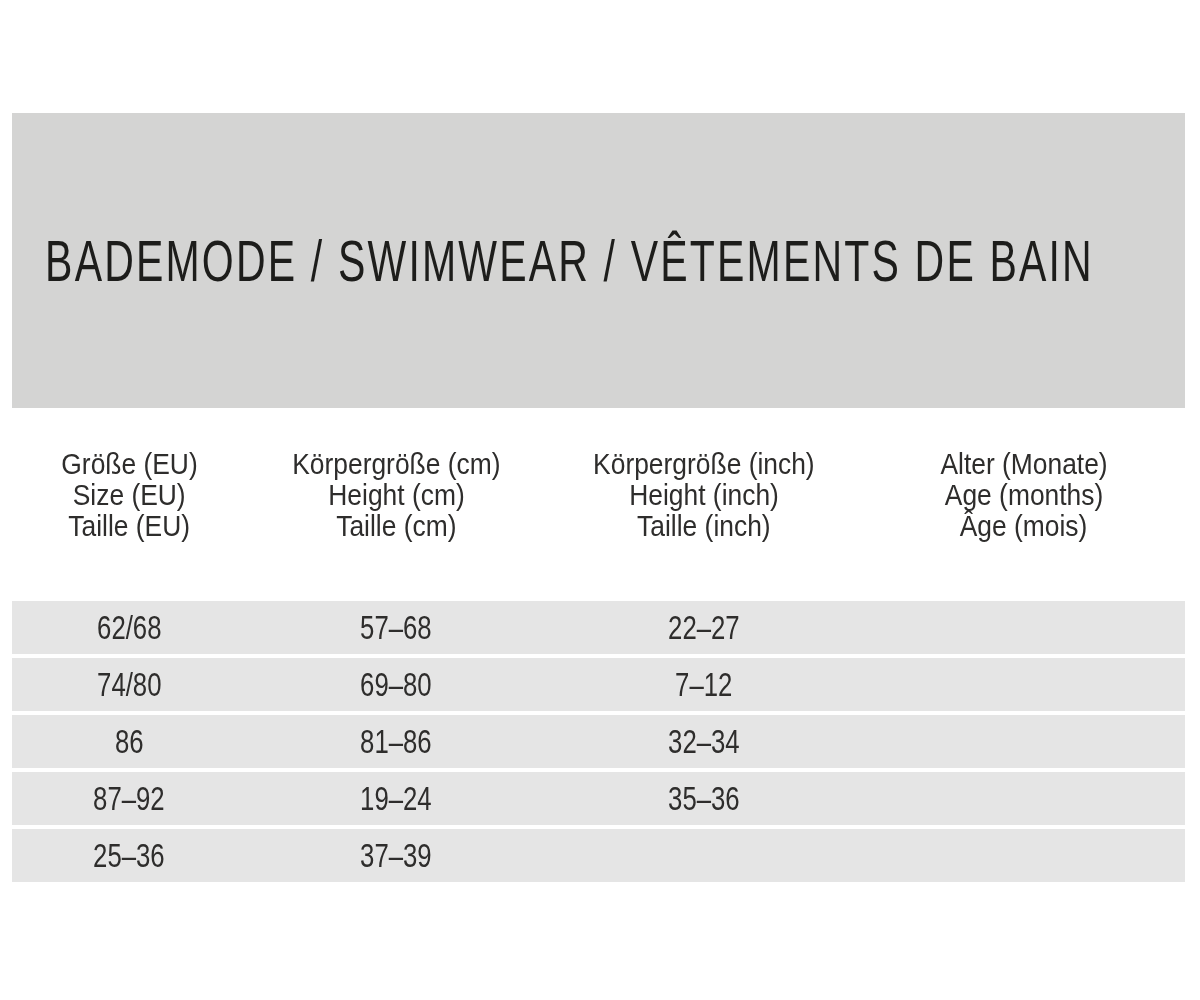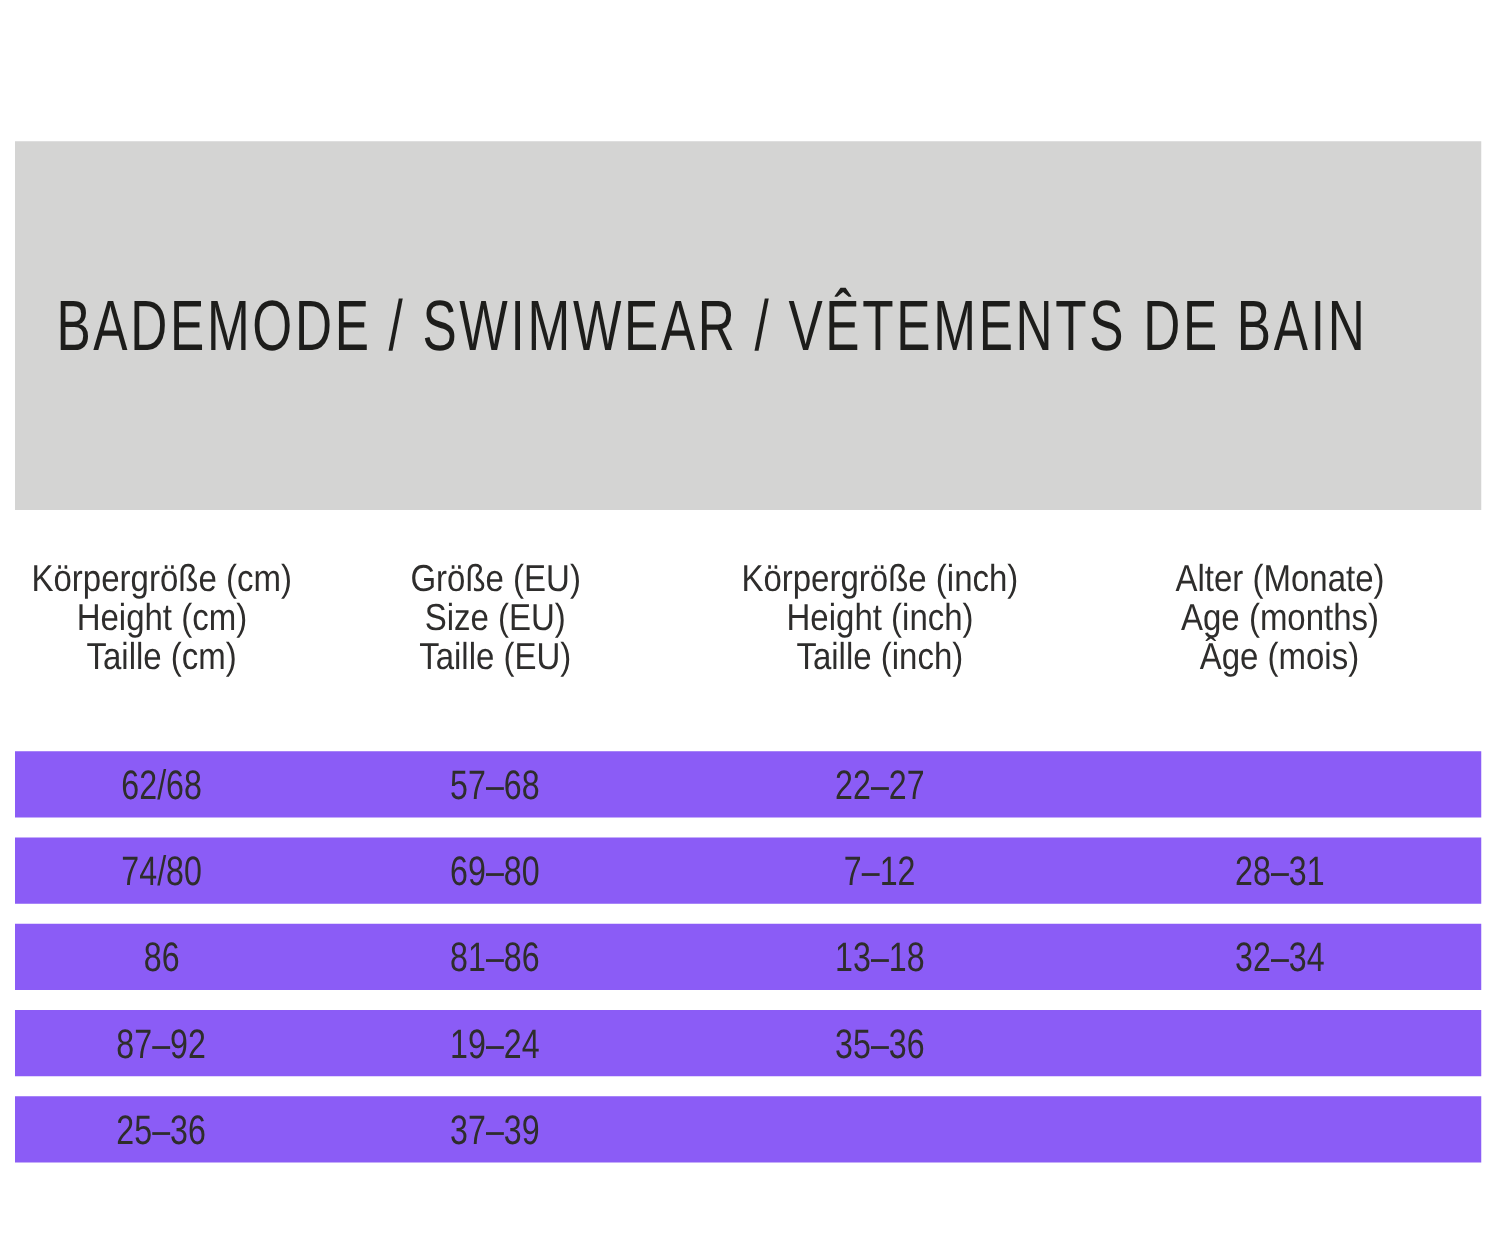--- a/index.html
+++ b/index.html
@@ -64,22 +64,22 @@
   }
   .rows {
     position: absolute;
     left: 12px;
     top: 601px;
     width: 1173px;
   }
   .row {
     display: flex;
     height: 53px;
-    margin-bottom: 16px;
-    background: #8b5cf6;
+    margin-bottom: 4px;
+    background: #e5e5e5;
   }
   .row .cell span {
     display: inline-block;
     font-size: 33px;
     color: #2e2d2c;
     white-space: nowrap;
     transform: scaleX(0.78);
     transform-origin: center;
   }
 </style>
@@ -87,28 +87,28 @@
 <body>
 
 <div class="page">
 
   <div class="banner">
     <div class="banner-title">BADEMODE / SWIMWEAR / VÊTEMENTS DE BAIN</div>
   </div>
 
   <div class="header-row">
     <div class="cell header-cell">
+      <span>Größe (EU)</span>
+      <span>Size (EU)</span>
+      <span>Taille (EU)</span>
+    </div>
+    <div class="cell header-cell">
       <span>Körpergröße (cm)</span>
       <span>Height (cm)</span>
       <span>Taille (cm)</span>
-    </div>
-    <div class="cell header-cell">
-      <span>Größe (EU)</span>
-      <span>Size (EU)</span>
-      <span>Taille (EU)</span>
     </div>
     <div class="cell header-cell">
       <span>Körpergröße (inch)</span>
       <span>Height (inch)</span>
       <span>Taille (inch)</span>
     </div>
     <div class="cell header-cell">
       <span>Alter (Monate)</span>
       <span>Age (months)</span>
       <span>Âge (mois)</span>
@@ -130,33 +130,27 @@
     <div class="row">
       <div class="cell">
           <span>74/80</span>
         </div>
       <div class="cell">
           <span>69–80</span>
         </div>
       <div class="cell">
           <span>7–12</span>
         </div>
-      <div class="cell">
-          <span>28–31</span>
-        </div>
     </div>
     <div class="row">
       <div class="cell">
           <span>86</span>
         </div>
       <div class="cell">
           <span>81–86</span>
-        </div>
-      <div class="cell">
-          <span>13–18</span>
         </div>
       <div class="cell">
           <span>32–34</span>
         </div>
     </div>
     <div class="row">
       <div class="cell">
           <span>87–92</span>
         </div>
       <div class="cell">

